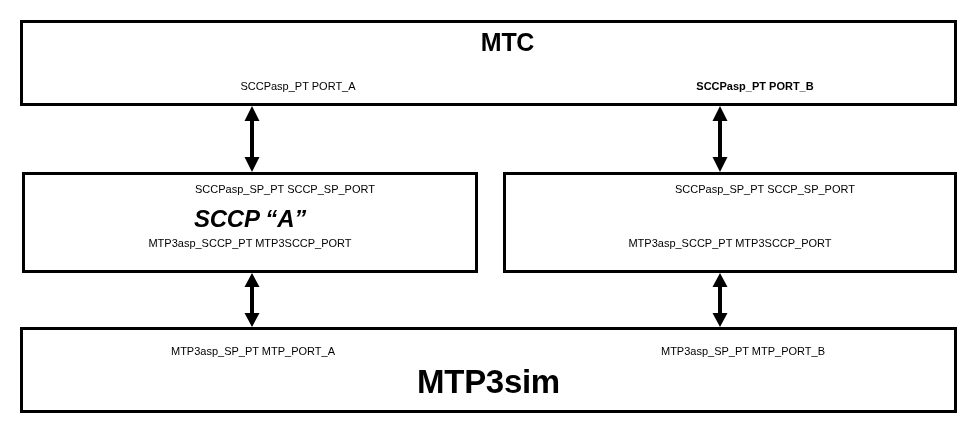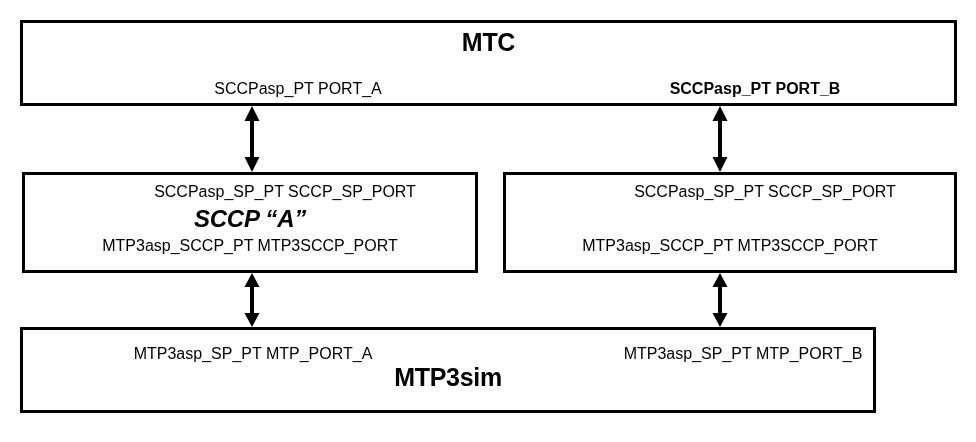--- a/index.html
+++ b/index.html
@@ -40,53 +40,54 @@
   #box-sccp-b {
     left: 503px;
     top: 172px;
     width: 454px;
     height: 101px;
   }
   
   #box-mtp3sim {
     left: 20px;
     top: 327px;
-    width: 856px;
+    width: 937px;
     height: 86px;
   }
 
   .comp-title {
     position: absolute;
     width: 100%;
     left: 0;
     text-align: center;
     font-weight: bold;
     color: #000000;
     white-space: nowrap;
   }
   #mtc-title {
     top: 5px;
     font-size: 25px;
     letter-spacing: -0.3px;
+    padding-left: 19px;
   }
   #mtp3sim-title {
     top: 33px;
-    font-size: 25px;
+    font-size: 33px;
     letter-spacing: -0.3px;
   }
   .sccp-title {
     top: 30px;
     font-size: 24px;
     letter-spacing: -0.2px;
     font-style: italic;
   }
 
   .port-label {
     position: absolute;
-    font-size: 16px;
+    font-size: 11px;
     color: #000000;
     white-space: nowrap;
     text-align: center;
   }
   .port-label.centered {
     width: 100%;
     left: 0;
   }
 
   

